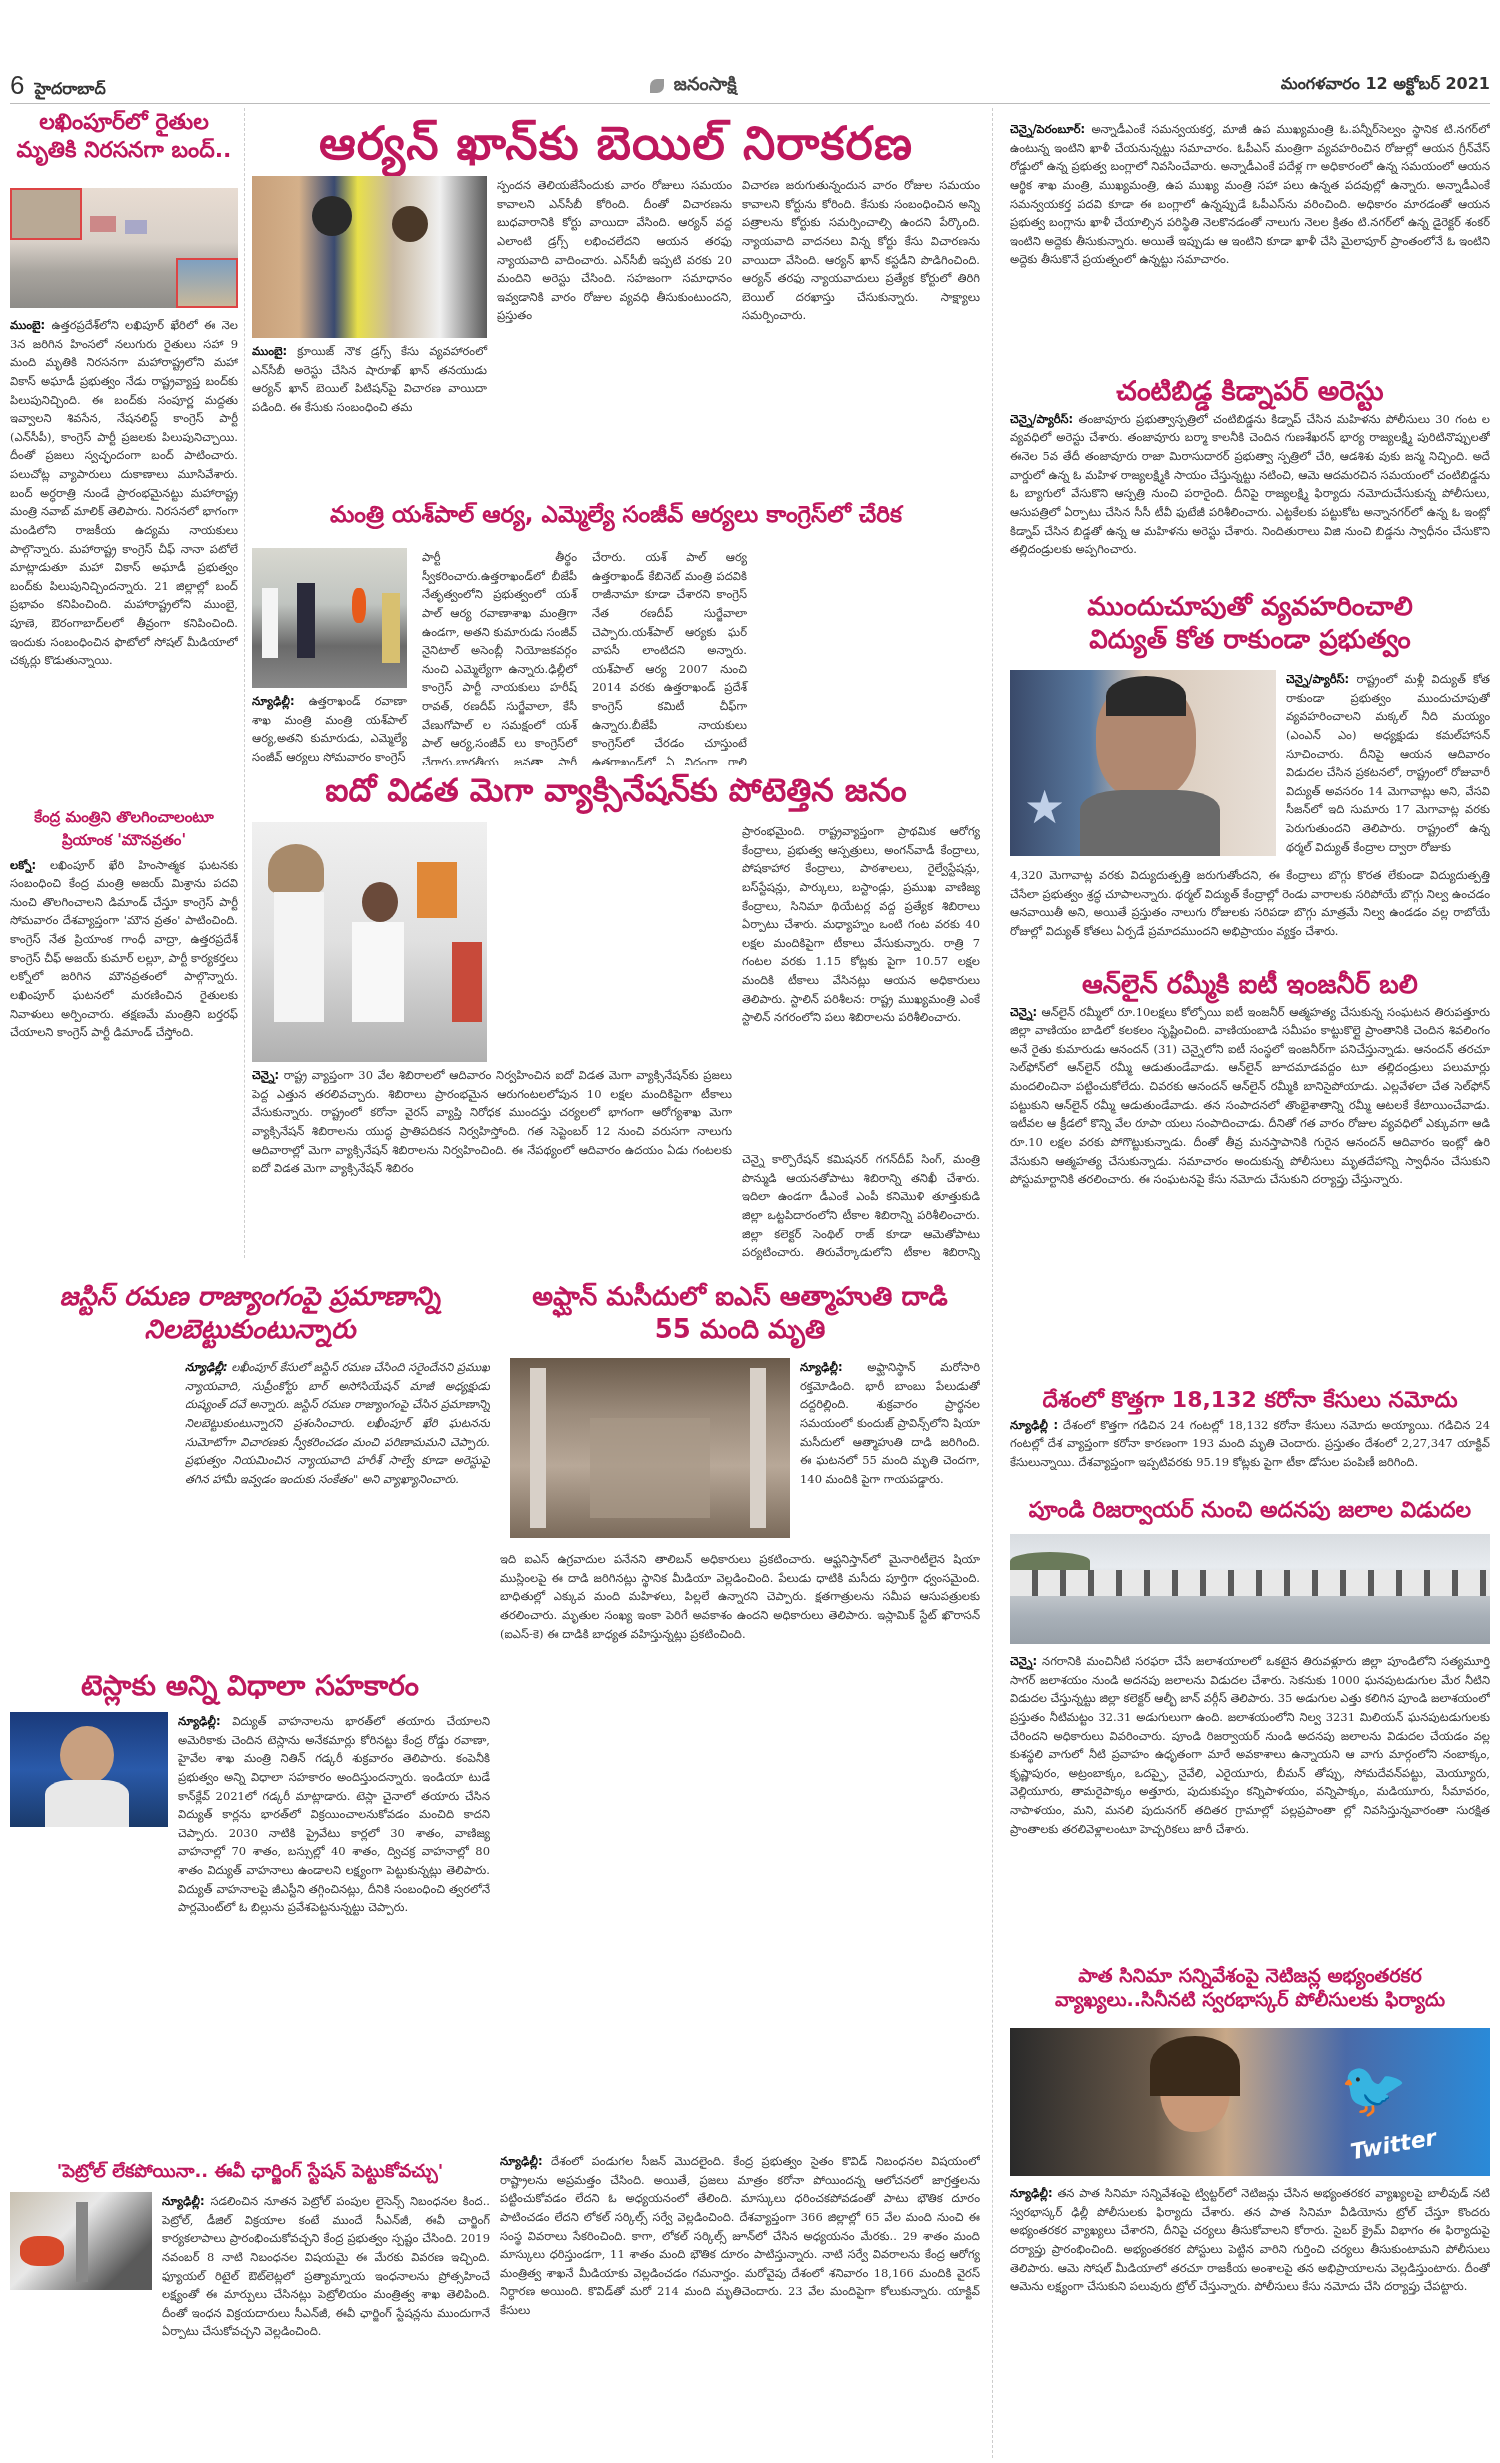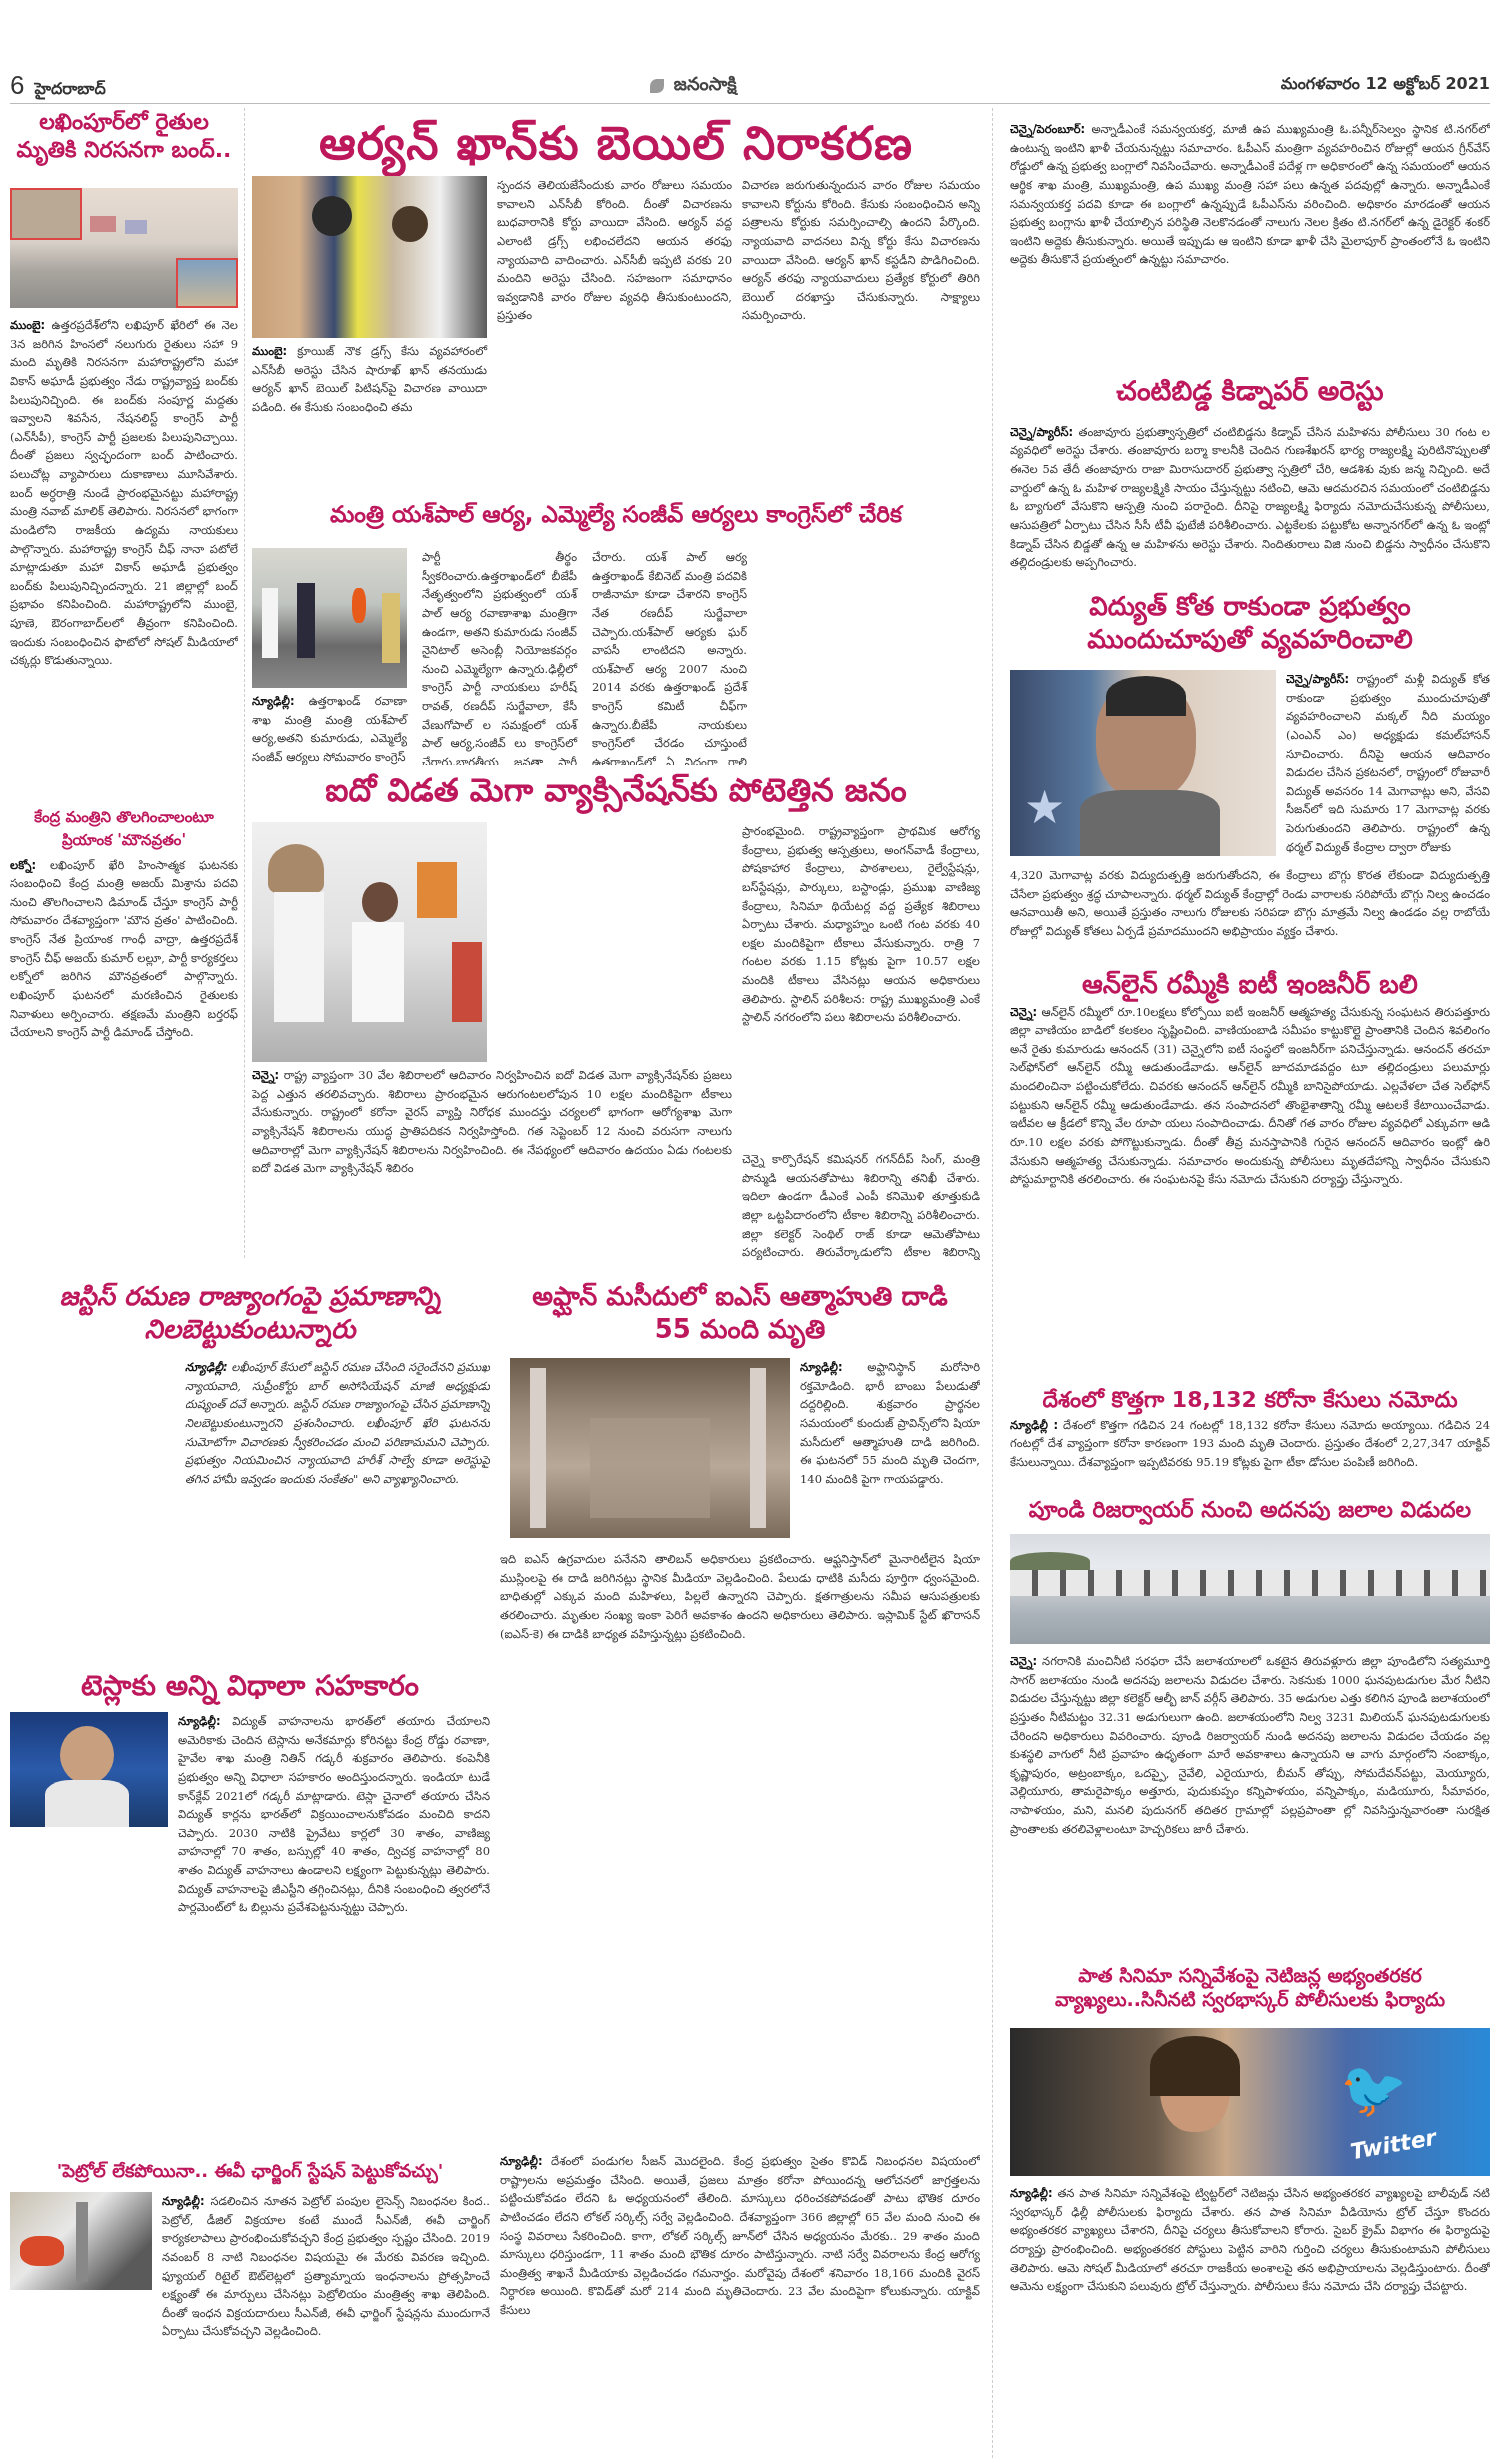--- a/index.html
+++ b/index.html
@@ -166,29 +166,29 @@
 
 <div class="art" style="left:1010px; top:118px; width:480px; height:240px;">
   <div class="body" style="margin-top:2px;">
     <span class="dl">చెన్నై/పెరంబూర్:</span>
     <span>అన్నాడీఎంకే సమన్వయకర్త, మాజీ ఉప ముఖ్యమంత్రి ఓ.పన్నీర్‌సెల్వం స్థానిక టి.నగర్‌లో ఉంటున్న ఇంటిని ఖాళీ చేయనున్నట్టు సమాచారం. ఓపీఎస్ మంత్రిగా వ్యవహరించిన రోజుల్లో ఆయన గ్రీన్‌వేస్ రోడ్డులో ఉన్న ప్రభుత్వ బంగ్లాలో నివసించేవారు. అన్నాడీఎంకే పదేళ్ల గా అధికారంలో ఉన్న సమయంలో ఆయన ఆర్థిక శాఖ మంత్రి, ముఖ్యమంత్రి, ఉప ముఖ్య మంత్రి సహా పలు ఉన్నత పదవుల్లో ఉన్నారు. అన్నాడీఎంకే సమన్వయకర్త పదవి కూడా ఈ బంగ్లాలో ఉన్నప్పుడే ఓపీఎస్‌ను వరించింది. అధికారం మారడంతో ఆయన ప్రభుత్వ బంగ్లాను ఖాళీ చేయాల్సిన పరిస్థితి నెలకొనడంతో నాలుగు నెలల క్రితం టి.నగర్‌లో ఉన్న డైరెక్టర్ శంకర్ ఇంటిని అద్దెకు తీసుకున్నారు. అయితే ఇప్పుడు ఆ ఇంటిని కూడా ఖాళీ చేసి మైలాపూర్ ప్రాంతంలోనే ఓ ఇంటిని అద్దెకు తీసుకొనే ప్రయత్నంలో ఉన్నట్టు సమాచారం.</span>
   </div>
 </div>
 
 <div class="art" style="left:1010px; top:374px; width:480px; height:220px;">
   <div class="hl" style="font-size:27px;">చంటిబిడ్డ కిడ్నాపర్ అరెస్టు</div>
-  <div class="body" style="margin-top:15px;">
+  <div class="body" style="margin-top:2px;">
     <span class="dl">చెన్నై/ప్యారీస్:</span>
     <span>తంజావూరు ప్రభుత్వాస్పత్రిలో చంటిబిడ్డను కిడ్నాప్ చేసిన మహిళను పోలీసులు 30 గంట ల వ్యవధిలో అరెస్టు చేశారు. తంజావూరు బర్మా కాలనీకి చెందిన గుణశేఖరన్ భార్య రాజ్యలక్ష్మి పురిటినొప్పులతో ఈనెల 5వ తేదీ తంజావూరు రాజా మిరాసుదారర్ ప్రభుత్వా స్పత్రిలో చేరి, ఆడశిశు వుకు జన్మ నిచ్చింది. అదే వార్డులో ఉన్న ఓ మహిళ రాజ్యలక్ష్మికి సాయం చేస్తున్నట్టు నటించి, ఆమె ఆదమరచిన సమయంలో చంటిబిడ్డను ఓ బ్యాగులో వేసుకొని ఆస్పత్రి నుంచి పరారైంది. దీనిపై రాజ్యలక్ష్మి ఫిర్యాదు నమోదుచేసుకున్న పోలీసులు, ఆసుపత్రిలో ఏర్పాటు చేసిన సీసీ టీవీ ఫుటేజీ పరిశీలించారు. ఎట్టకేలకు పట్టుకోట అన్నానగర్‌లో ఉన్న ఓ ఇంట్లో కిడ్నాప్ చేసిన బిడ్డతో ఉన్న ఆ మహిళను అరెస్టు చేశారు. నిందితురాలు విజి నుంచి బిడ్డను స్వాధీనం చేసుకొని తల్లిదండ్రులకు అప్పగించారు.</span>
   </div>
 </div>
 
 <div class="art" style="left:1010px; top:590px; width:480px; height:370px;">
+  <div class="hl" style="font-size:26px;">ముందుచూపుతో వ్యవహరించాలి</div>
   <div class="hl" style="font-size:26px;">విద్యుత్ కోత రాకుండా ప్రభుత్వం</div>
-  <div class="hl" style="font-size:26px;">ముందుచూపుతో వ్యవహరించాలి</div>
   <div class="photo" style="left:0; top:80px; width:266px; height:186px; background:linear-gradient(90deg,#3a4a6a 0%,#5a7aa0 30%,#d8c8b8 50%,#e8e0d8 100%);">
     <div style="position:absolute;left:86px;top:10px;width:100px;height:120px;border-radius:45%;background:#b08870;"></div>
     <div style="position:absolute;left:96px;top:6px;width:80px;height:40px;border-radius:50% 50% 0 0;background:#2a2a2a;"></div>
     <div style="position:absolute;left:70px;top:120px;width:140px;height:66px;background:#6a6a6a;border-radius:30% 30% 0 0;"></div>
     <div style="position:absolute;left:14px;top:110px;color:#c0d0e8;font-size:46px;">★</div>
   </div>
   <div class="body" style="position:absolute; left:276px; top:80px; right:0;">
     <span class="dl">చెన్నై/ప్యారీస్:</span>
     <span>రాష్ట్రంలో మళ్లీ విద్యుత్ కోత రాకుండా ప్రభుత్వం ముందుచూపుతో వ్యవహరించాలని మక్కల్ నీది మయ్యం (ఎంఎన్ ఎం) అధ్యక్షుడు కమల్‌హాసన్ సూచించారు. దీనిపై ఆయన ఆదివారం విడుదల చేసిన ప్రకటనలో, రాష్ట్రంలో రోజువారీ విద్యుత్ అవసరం 14 మెగావాట్లు అని, వేసవి సీజన్‌లో ఇది సుమారు 17 మెగావాట్ల వరకు పెరుగుతుందని తెలిపారు. రాష్ట్రంలో ఉన్న థర్మల్ విద్యుత్ కేంద్రాల ద్వారా రోజుకు</span>
   </div>

